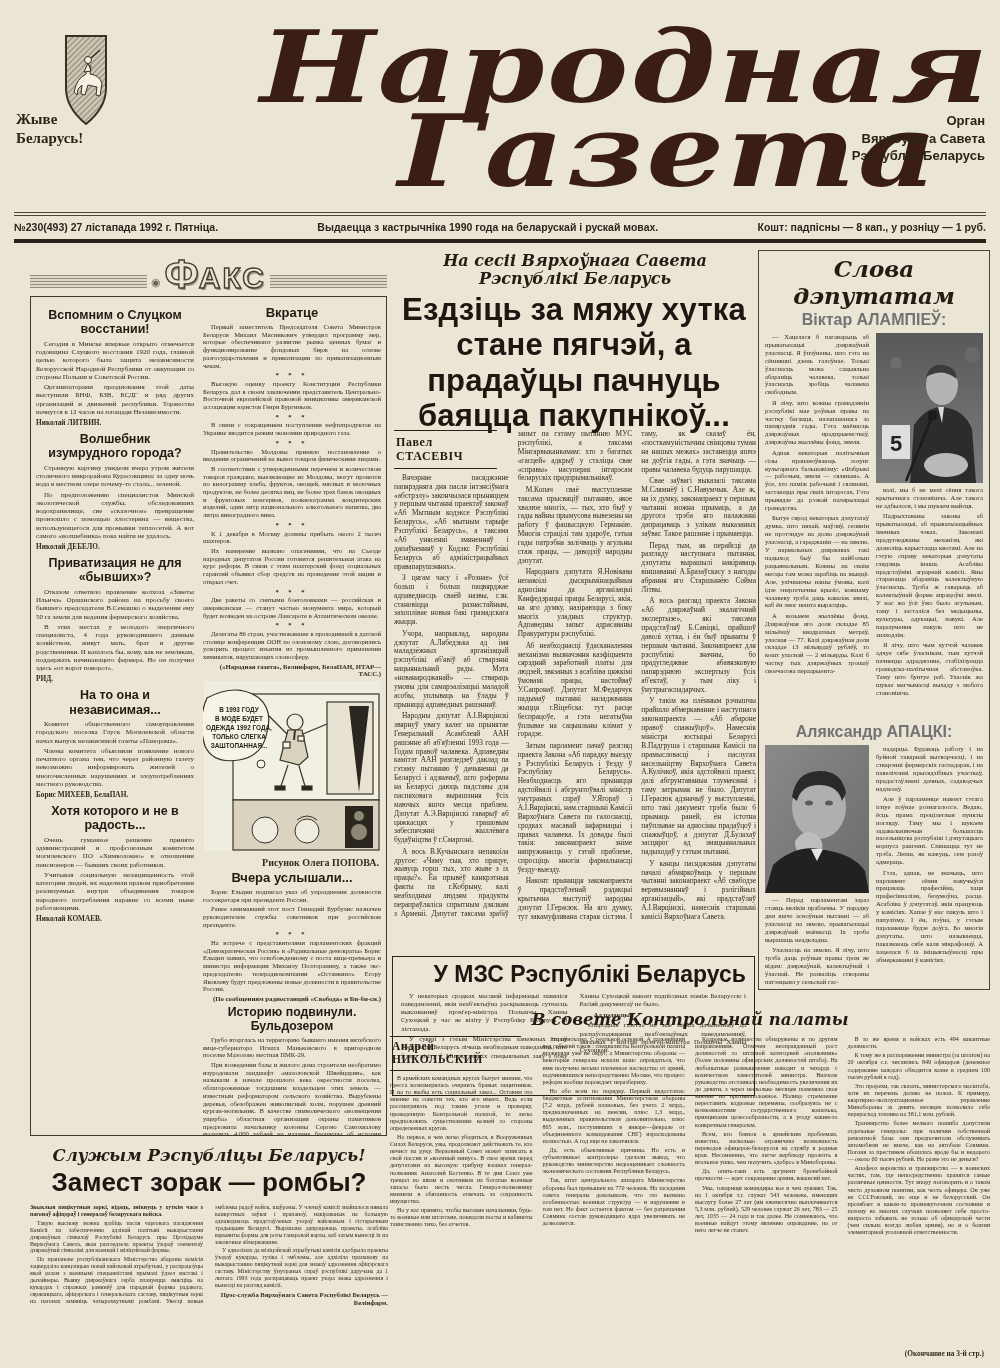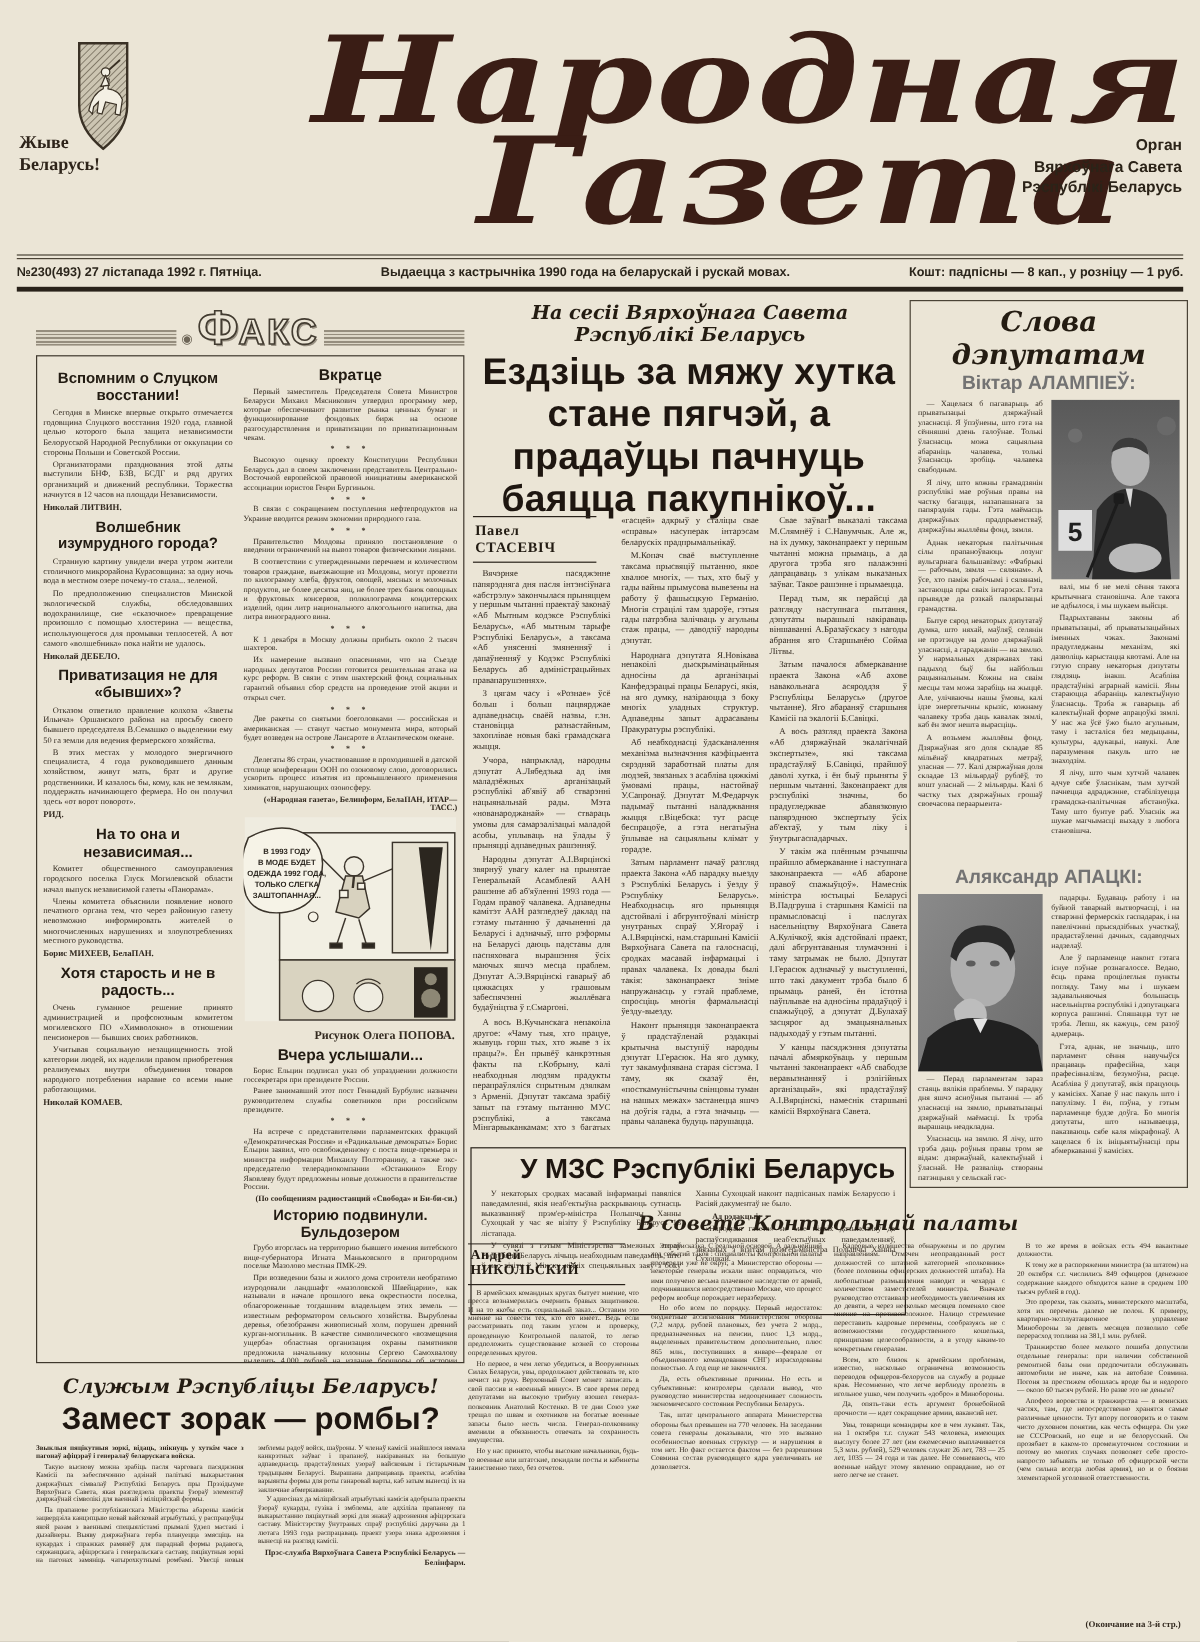--- a/index.html
+++ b/index.html
@@ -178,21 +178,21 @@
       </div>
       <div class="short" data-name="news-item">
         <h3 data-name="news-item-title">На то она и независимая...</h3>
         <div data-name="news-item-body">
             <p class="para" data-name="paragraph">Комитет общественного самоуправления городского поселка Глуск Могилевской области начал выпуск независимой газеты «Панорама».</p>
             <p class="para" data-name="paragraph">Члены комитета объяснили появление нового печатного органа тем, что через районную газету невозможно информировать жителей о многочисленных нарушениях и злоупотреблениях местного руководства.</p>
           </div>
         <div class="sign" data-name="news-item-signature">Борис МИХЕЕВ, БелаПАН.</div>
       </div>
       <div class="short" data-name="news-item">
-        <h3 data-name="news-item-title">Хотя старость и не в радость...</h3>
+        <h3 data-name="news-item-title">Хотя которого и не в радость...</h3>
         <div data-name="news-item-body">
             <p class="para" data-name="paragraph">Очень гуманное решение принято администрацией и профсоюзным комитетом могилевского ПО «Химволокно» в отношении пенсионеров — бывших своих работников.</p>
             <p class="para" data-name="paragraph">Учитывая социальную незащищенность этой категории людей, их наделили правом приобретения реализуемых внутри объединения товаров народного потребления наравне со всеми ныне работающими.</p>
           </div>
         <div class="sign" data-name="news-item-signature">Николай КОМАЕВ.</div>
       </div>
     </div>
 
     <div class="colB" data-name="faks-right-column">
       <h3 data-name="brief-title">Вкратце</h3>
@@ -290,21 +290,20 @@
         <p class="para" data-name="paragraph">Учора, напрыклад, народны дэпутат А.Лябедзька ад імя маладзёжных арганізацый рэспублікі аб'явіў аб стварэнні нацыянальнай рады. Мэта «нованароджанай» — ствараць умовы для самарэалізацыі маладой асобы, уплываць на ўлады ў прыняцці адпаведных рашэнняў.</p>
         <p class="para" data-name="paragraph">Народны дэпутат А.І.Вярцінскі звярнуў увагу калег на прынятае Генеральнай Асамблеяй ААН рашэнне аб аб'яўленні 1993 года — Годам правоў чалавека. Адпаведны камітэт ААН разгледзеў даклад па гэтаму пытанню ў дачыненні да Беларусі і адзначыў, што рэформы на Беларусі даюць падставы для паспяховага вырашэння ўсіх маючых яшчэ месца праблем. Дэпутат А.Э.Вярцінскі гаварыў аб цяжкасцях у грашовым забеспячэнні жыллёвага будаўніцтва ў г.Смаргоні.</p>
         <p class="para" data-name="paragraph">А вось В.Кучынскага непакоіла другое: «Чаму тыя, хто працуе, жывуць горш тых, хто жыве з іх працы?». Ён прывёў канкрэтныя факты па г.Кобрыну, калі неабходныя людзям прадукты перапраўляліся спрытным дзялкам з Арменіі. Дэпутат таксама зрабіў запыт па гэтаму пытанню МУС рэспублікі, а таксама Мінгарвыканкамам: хто з багатых «гасцей» адкрыў у сталіцы свае «справы» насуперак інтарэсам беларускіх прадпрымальнікаў.</p>
         <p class="para" data-name="paragraph">М.Копач сваё выступленне таксама прысвяціў пытанню, якое хвалюе многіх, — тых, хто быў у гады вайны прымусова вывезены на работу ў фашысцкую Германію. Многія страцілі там здароўе, гэтыя гады патрэбна залічваць у агульны стаж працы, — даводзіў народны дэпутат.</p>
         <p class="para" data-name="paragraph">Народнага дэпутата Я.Новікава непакоілі дыскрымінацыйныя адносіны да арганізацыі Канфедэрацыі працы Беларусі, якія, на яго думку, назіраюцца з боку многіх уладных структур. Адпаведны запыт адрасаваны Пракуратуры рэспублікі.</p>
         <p class="para" data-name="paragraph">Аб неабходнасці ўдасканалення механізма вызначэння каэфіцыента сярэдняй заработнай платы для людзей, звязаных з асабліва цяжкімі ўмовамі працы, настойваў У.Сапронаў. Дэпутат М.Федарчук падымаў пытанні наладжвання жыцця г.Віцебска: тут расце беспрацоўе, а гэта негатыўна ўплывае на сацыяльны клімат у горадзе.</p>
         <p class="para" data-name="paragraph">Затым парламент пачаў разгляд праекта Закона «Аб парадку выезду з Рэспублікі Беларусь і ўезду ў Рэспубліку Беларусь». Неабходнасць яго прыняцця адстойвалі і абгрунтоўвалі міністр унутраных спраў У.Ягораў і А.І.Вярцінскі, нам.старшыні Камісіі Вярхоўнага Савета па галоснасці, сродках масавай інфармацыі і правах чалавека. Іх довады былі такія: законапраект зніме напружанасць у гэтай праблеме, спросціць многія фармальнасці ўезду-выезду.</p>
         <p class="para" data-name="paragraph">Наконт прыняцця законапраекта ў прадстаўленай рэдакцыі крытычна выступіў народны дэпутат І.Герасюк. На яго думку, тут закамуфлявана старая сістэма. І таму, як сказаў ён, «посткамуністычны свінцовы туман на нашых межах» застанецца яшчэ на доўгія гады, а гэта значыць — правы чалавека будуць парушацца.</p>
         <p class="para" data-name="paragraph">Свае заўвагі выказалі таксама М.Слямнёў і С.Навумчык. Але ж, на іх думку, законапраект у першым чытанні можна прымаць, а да другога трэба яго палажэнні дапрацаваць з улікам выказаных заўваг. Такое рашэнне і прымаецца.</p>
         <p class="para" data-name="paragraph">Перад тым, як перайсці да разгляду наступнага пытання, дэпутаты вырашылі накіраваць віншаванні А.Бразаўскасу з нагоды абрання яго Старшынёю Сойма Літвы.</p>
-        <p class="para" data-name="paragraph">Затым пачалося абмеркаванне праекта Закона «Аб ахове навакольнага асяроддзя ў Рэспубліцы Беларусь» (другое чытанне). Яго абараняў старшыня Камісіі па экалогіі Б.Савіцкі.</p>
         <p class="para" data-name="paragraph">А вось разгляд праекта Закона «Аб дзяржаўнай экалагічнай экспертызе», які таксама прадстаўляў Б.Савіцкі, прайшоў даволі хутка, і ён быў прыняты ў першым чытанні. Законапраект для рэспублікі значны, бо прадугледжвае абавязковую папярэднюю экспертызу ўсіх аб'ектаў, у тым ліку і ўнутрыгаспадарчых.</p>
         <p class="para" data-name="paragraph">У такім жа плённым рэчышчы прайшло абмеркаванне і наступнага законапраекта — «Аб абароне правоў спажыўцоў». Намеснік міністра юстыцыі Беларусі В.Падгруша і старшыня Камісіі па прамысловасці і паслугах насельніцтву Вярхоўнага Савета А.Кулічкоў, якія адстойвалі праект, далі абгрунтаваныя тлумачэнні і таму затрымак не было. Дэпутат І.Герасюк адзначыў у выступленні, што такі дакумент трэба было б прымаць раней, ён істотна паўплывае на адносіны прадаўцоў і спажыўцоў, а дэпутат Д.Булахаў засцярог ад эмацыянальных падыходаў у гэтым пытанні.</p>
         <p class="para" data-name="paragraph">У канцы пасяджэння дэпутаты пачалі абмяркоўваць у першым чытанні законапраект «Аб свабодзе веравызнанняў і рэлігійных арганізацый», які прадстаўляў А.І.Вярцінскі, намеснік старшыні камісіі Вярхоўнага Савета.</p>
       </div>
   </div>
 
   <div class="mzs" data-name="mzs-box">
     <h2 data-name="mzs-headline">У МЗС Рэспублікі Беларусь</h2>
     <div class="mzs-body" data-name="mzs-body">
         <p class="para" data-name="paragraph">У некаторых сродках масавай інфармацыі павяліся паведамленні, якія неаб'ектыўна раскрываюць сутнасць выказванняў прэм'ер-міністра Польшчы Ханны Сухоцкай у час яе візіту ў Рэспубліку Беларусь 18 лістапада.</p>

